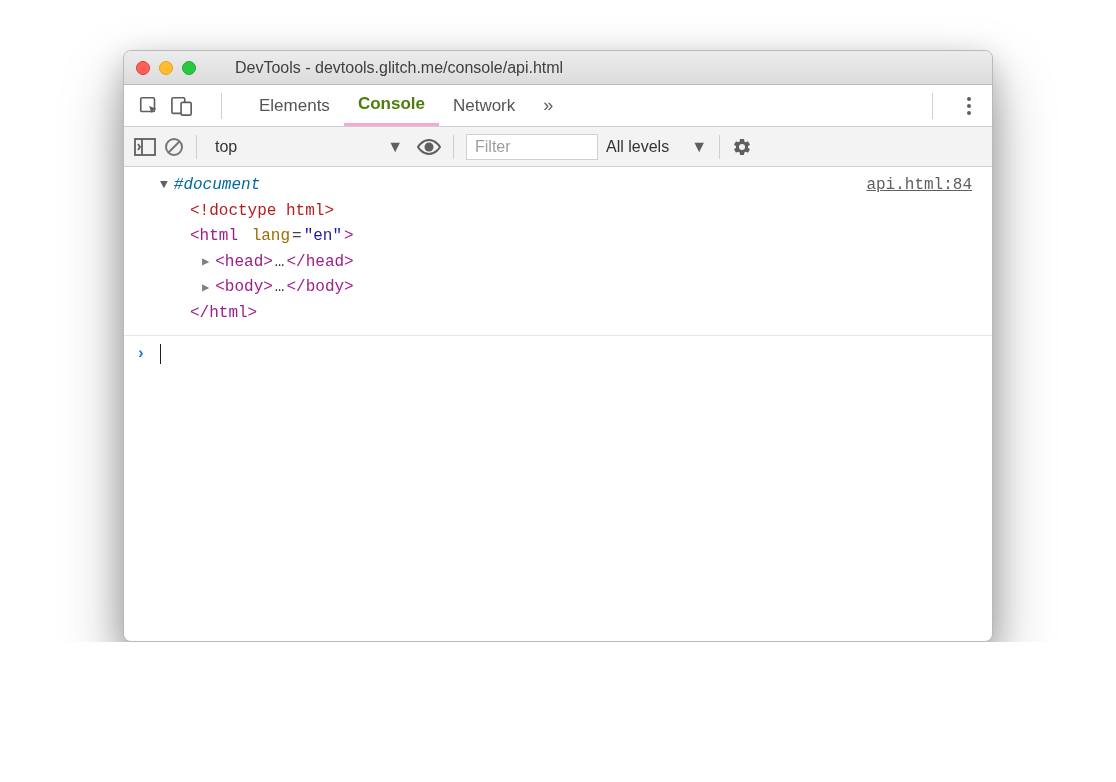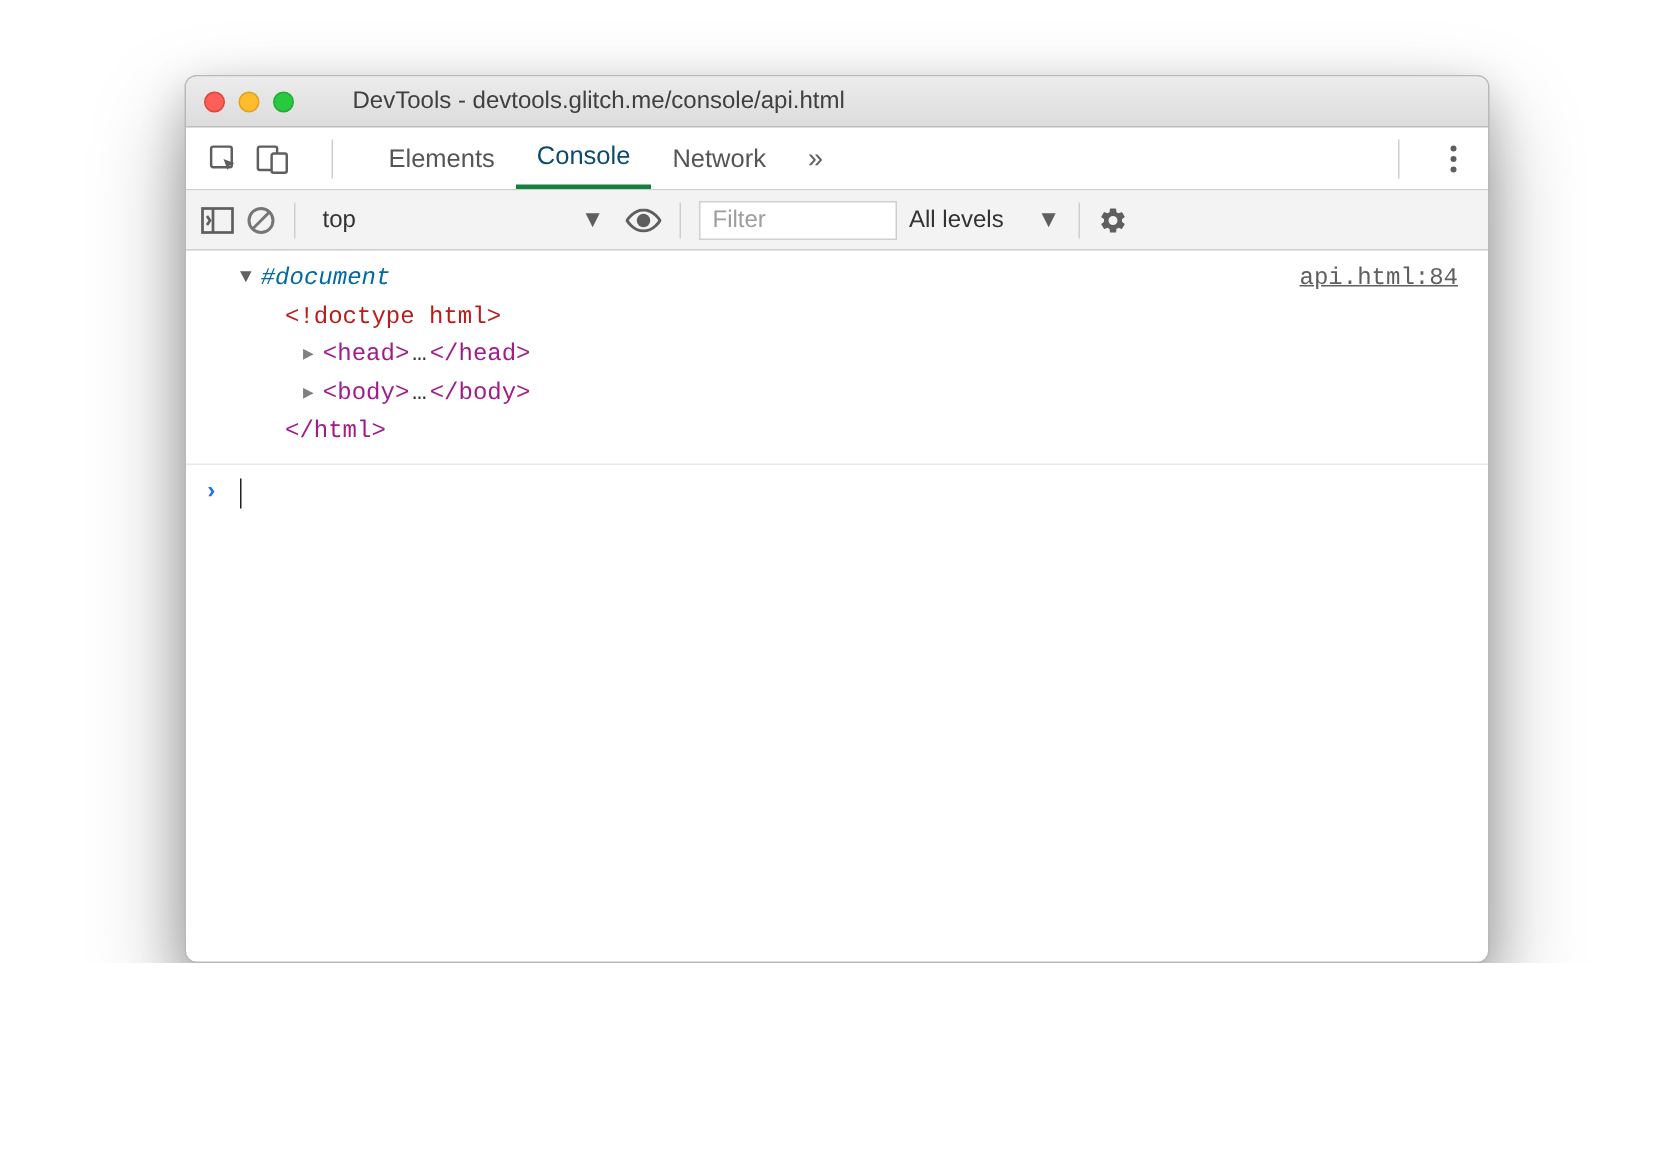--- a/index.html
+++ b/index.html
@@ -52,21 +52,21 @@
     gap: 13px;
   }
   .tabbar .icon-group { display: flex; align-items: center; gap: 4px; padding: 0 8px; }
   .vsep { width: 1px; height: 26px; background: #cfcfcf; margin: 0 6px; }
   .tabs { display: flex; align-items: stretch; margin-left: 4px; height: 100%; }
   .tab {
     display: flex; align-items: center;
     font-size: 17px; color: #555; padding: 0 14px;
     cursor: default;
   }
-  .tab.active { color: #0c4a6e; border-bottom: 3px solid #15803d; }
+  .tab.active { color: #4d7c0f; border-bottom: 3px solid #f9a8d4; font-weight: bold; }
   .spacer { flex: 1; }
   .more-icon, .menu-dots { color: #5f5f5f; padding: 0 14px; font-size: 18px; display:flex; align-items:center; }
   
   .console-toolbar {
     display: flex;
     align-items: center;
     height: 40px;
     border-bottom: 1px solid #cfcfcf;
     background: #f3f3f3;
     padding: 0 10px;
@@ -219,20 +219,28 @@
   <div class="console-content">
     <div class="log-entry">
       <div class="log-tree">
         <div class="row">
           <span class="caret-down">▼</span>
           <span class="c-docname">#document</span>
         </div>
         <div class="row indent1">
           <span class="c-doctype">&lt;!doctype html&gt;</span>
         </div>
+        <div class="row indent1">
+          <span class="c-tag">&lt;<span>html</span></span>
+          <span>&nbsp;</span>
+          <span class="c-attr">lang</span>
+            <span class="c-eq">=</span>
+            <span class="c-str">"en"</span>
+            <span class="c-tag">&gt;</span>
+        </div>
         <div class="row indent2">
           <span class="caret-right">▶</span>
           <span class="c-tag">&lt;<span>head</span>&gt;</span>
             <span class="c-text">…</span>
             <span class="c-tag">&lt;/<span>head</span>&gt;</span>
         </div>
         <div class="row indent2">
           <span class="caret-right">▶</span>
           <span class="c-tag">&lt;<span>body</span>&gt;</span>
             <span class="c-text">…</span>

